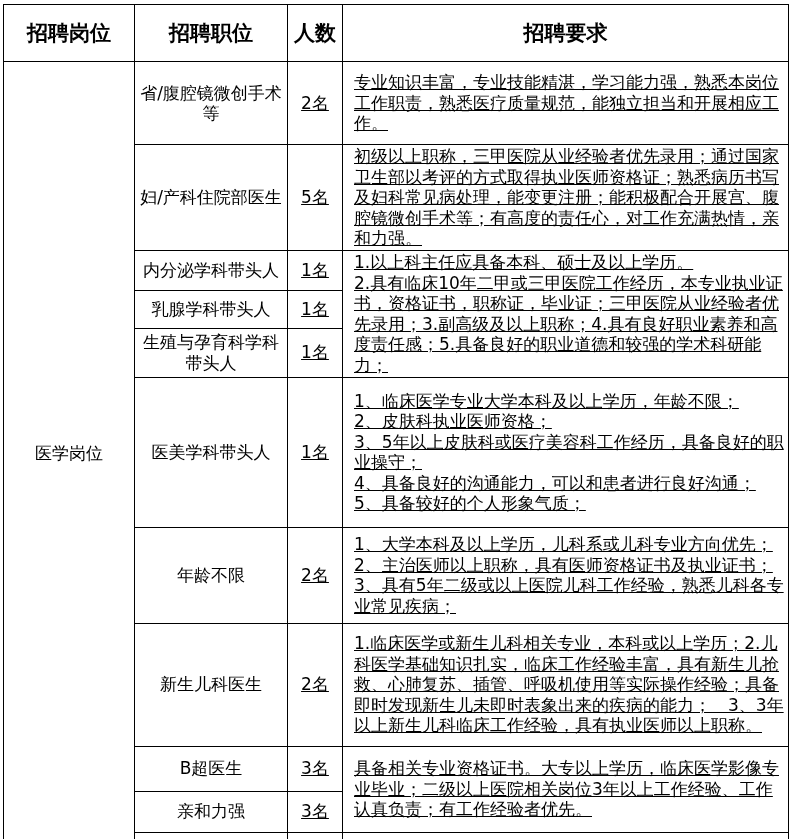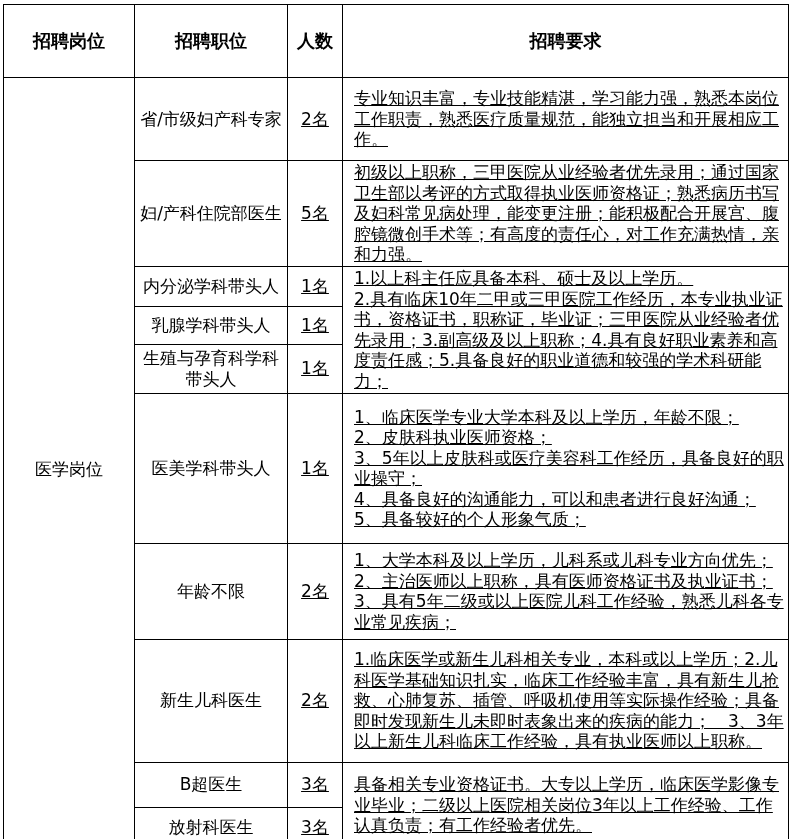--- a/index.html
+++ b/index.html
@@ -29,25 +29,25 @@
     color: #000000;
     font-family: "DejaVu Sans", sans-serif;
   }
   table.recruit th,
   table.recruit td {
     border: 1.5px solid #000000;
     overflow: hidden;
     vertical-align: middle;
   }
   th.hdr {
-    font-size: 18px;
+    font-size: 21px;
     font-weight: bold;
     text-align: center;
     height: 56px;
-    padding: 8px 2px;
+    padding: 0 2px;
   }
   td.cat {
     font-size: 17px;
     text-align: center;
     padding: 0 2px;
   }
   td.pos {
     font-size: 17px;
     text-align: center;
     padding: 0 2px;
@@ -96,21 +96,21 @@
         <tr>
           <th class="hdr">招聘岗位</th>
           <th class="hdr">招聘职位</th>
           <th class="hdr">人数</th>
           <th class="hdr">招聘要求</th>
         </tr>
       </thead>
       <tbody>
         <tr class="r0">
           <td class="cat" rowspan="11">医学岗位</td>
-          <td class="pos">省/市级妇产科专家</td>
+          <td class="pos">省/腹腔镜微创手术等</td>
           <td class="num">2名</td>
           <td class="req">专业知识丰富，专业技能精湛，学习能力强，熟悉本岗位工作职责，熟悉医疗质量规范，能独立担当和开展相应工作。</td>
         </tr>
         <tr class="r1">
           <td class="pos">妇/产科住院部医生</td>
           <td class="num">5名</td>
           <td class="req">初级以上职称，三甲医院从业经验者优先录用；通过国家卫生部以考评的方式取得执业医师资格证；熟悉病历书写及妇科常见病处理，能变更注册；能积极配合开展宫、腹腔镜微创手术等；有高度的责任心，对工作充满热情，亲和力强。</td>
         </tr>
         <tr class="r2">
           <td class="pos">内分泌学科带头人</td>
@@ -146,21 +146,21 @@
           <td class="pos">新生儿科医生</td>
           <td class="num">2名</td>
           <td class="req">1.临床医学或新生儿科相关专业，本科或以上学历；2.儿科医学基础知识扎实，临床工作经验丰富，具有新生儿抢救、心肺复苏、插管、呼吸机使用等实际操作经验；具备即时发现新生儿未即时表象出来的疾病的能力；　3、3年以上新生儿科临床工作经验，具有执业医师以上职称。</td>
         </tr>
         <tr class="r8">
           <td class="pos">B超医生</td>
           <td class="num">3名</td>
           <td class="req" rowspan="2">具备相关专业资格证书。大专以上学历，临床医学影像专业毕业；二级以上医院相关岗位3年以上工作经验、工作认真负责；有工作经验者优先。</td>
         </tr>
         <tr class="r9">
-          <td class="pos">放射科医生</td>
+          <td class="pos">亲和力强</td>
           <td class="num">3名</td>
         </tr>
         <tr class="r10">
           <td class="pos"></td>
           <td class="num"></td>
           <td class="req"></td>
         </tr>
       </tbody>
     </table>
   </div>

